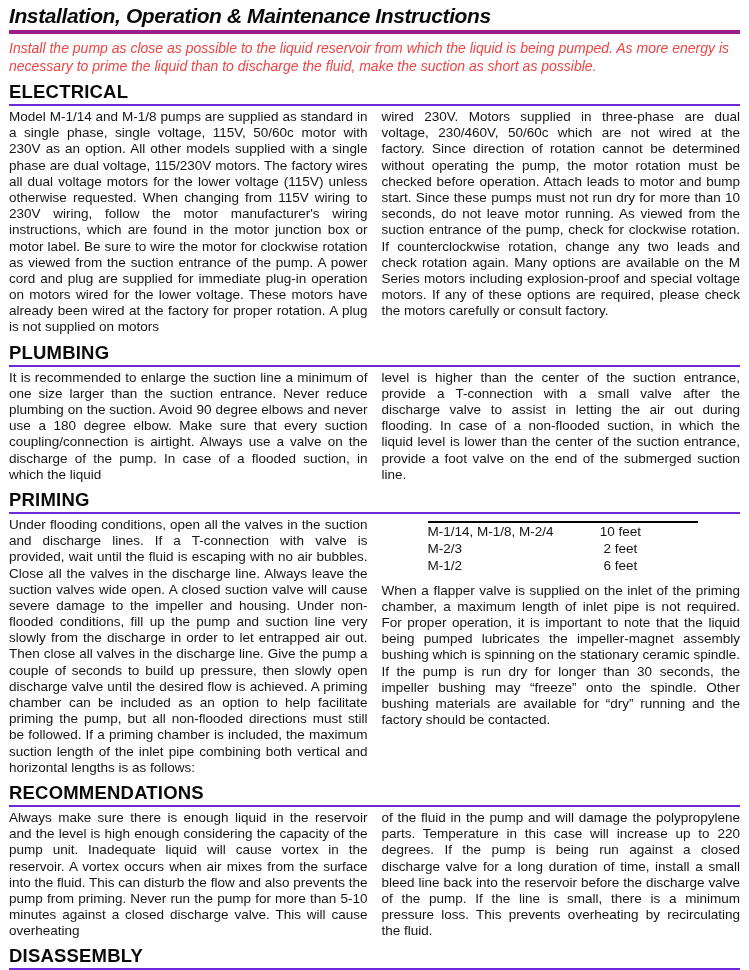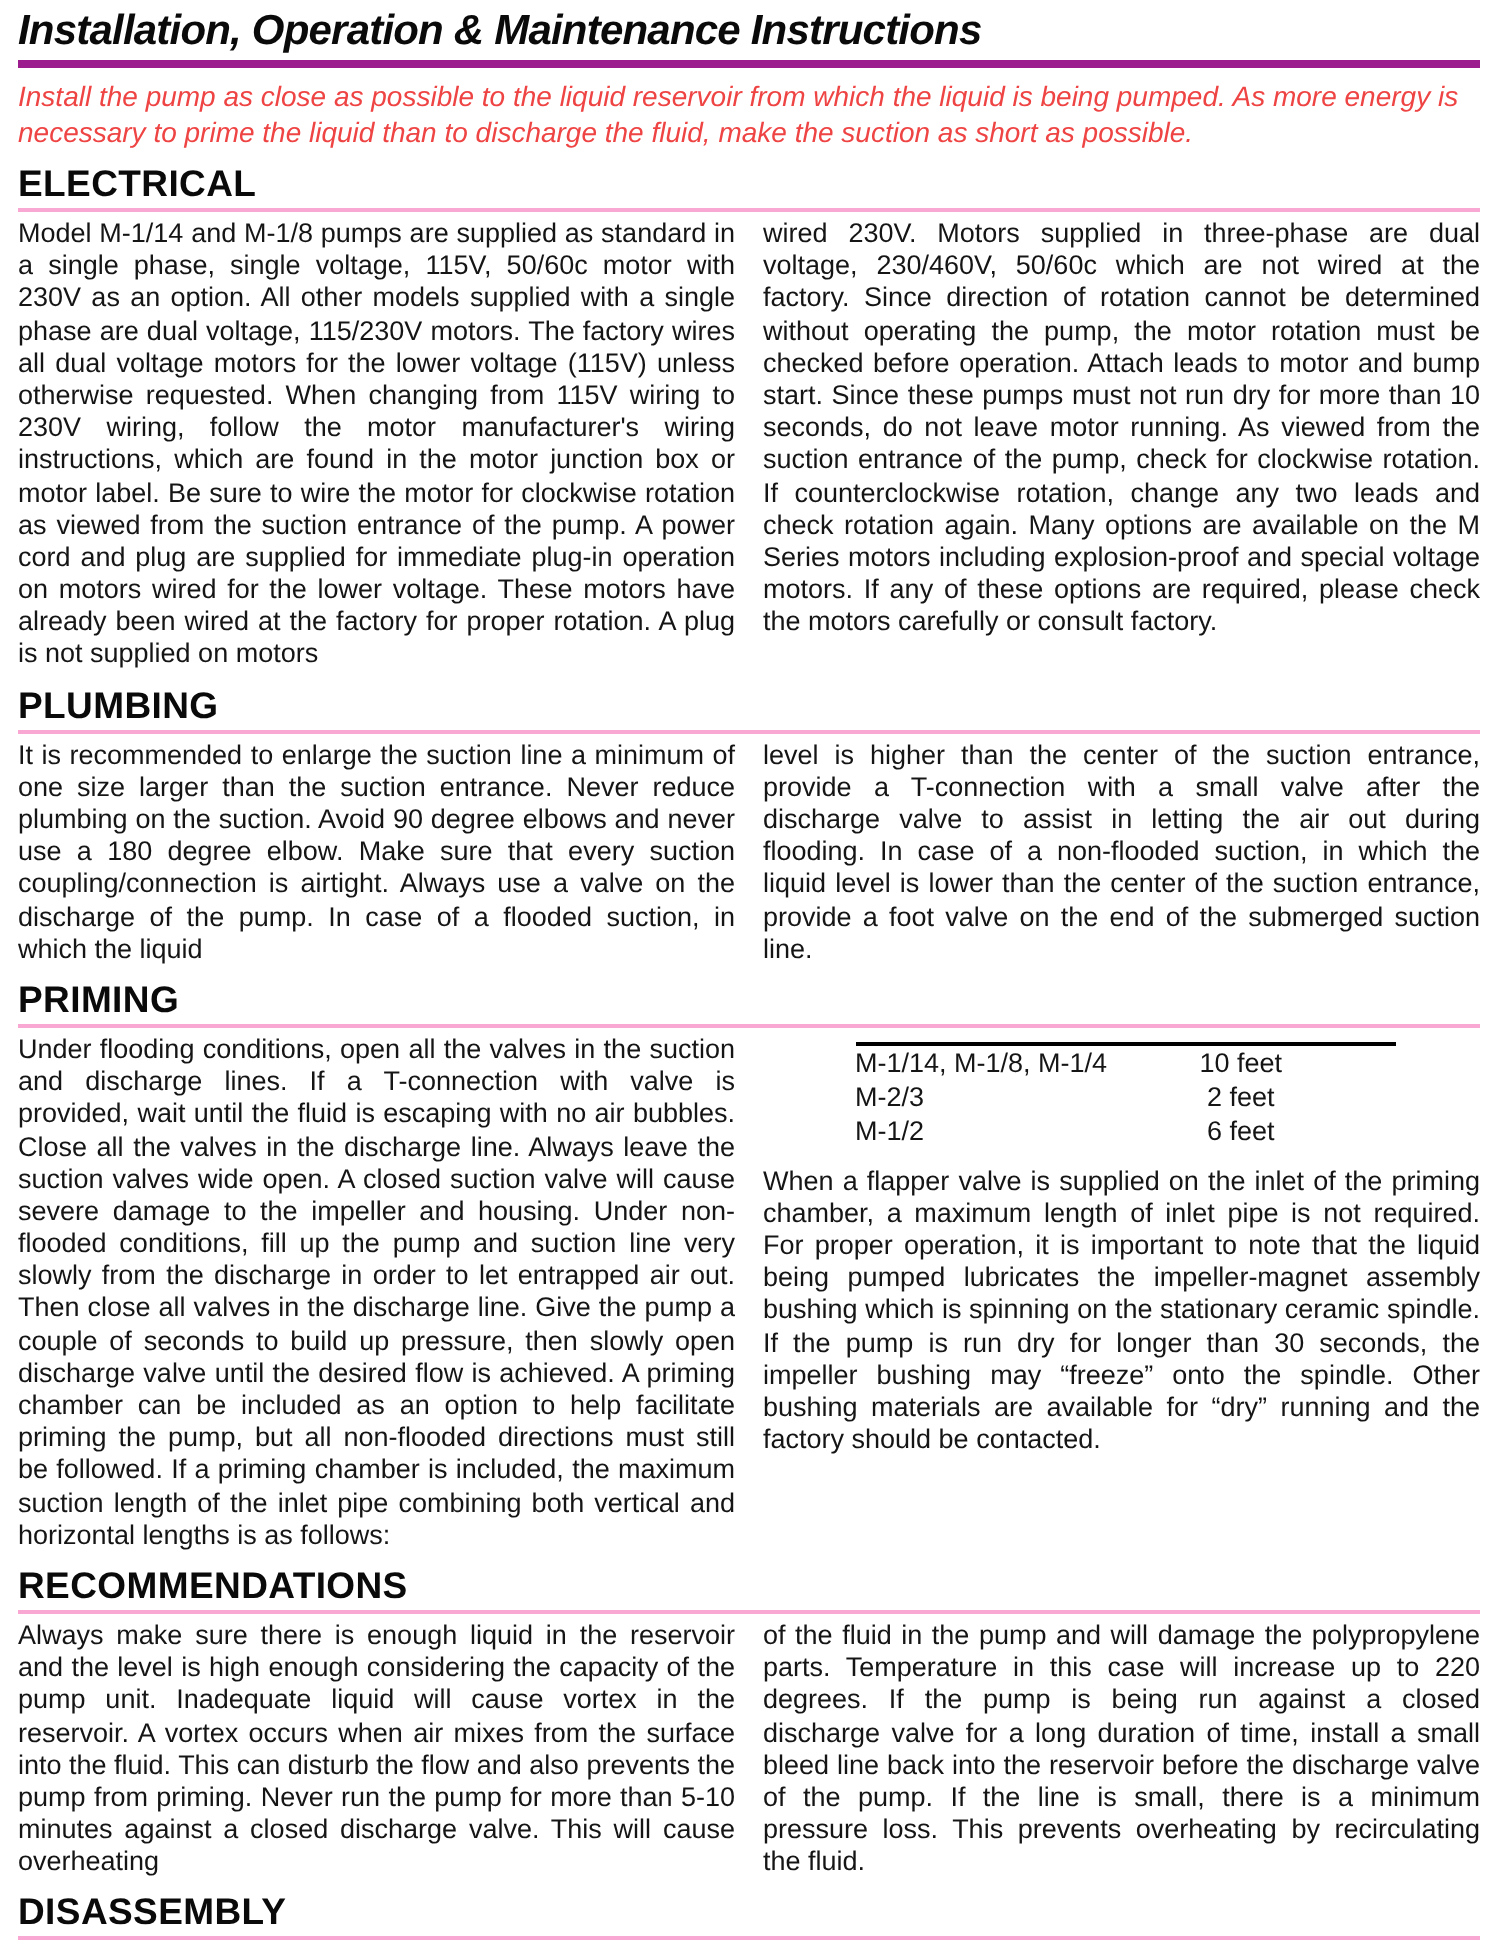--- a/index.html
+++ b/index.html
@@ -29,21 +29,21 @@
     font-size: 14px;
     line-height: 1.25;
     color: #ef4444;
     font-style: italic;
   }
   .section { margin-top: 6px; }
   .section-head {
     font-size: 18.5px;
     font-weight: bold;
     letter-spacing: 0.2px;
-    border-bottom: 2px solid #f9a8d4;
+    border-bottom: 2px solid #6d28d9;
     padding-bottom: 1px;
     margin-bottom: 3px;
     color: #0a0a0a;
   }
   .cols { display: flex; gap: 14px; }
   .col {
     flex: 1;
     font-size: 13.5px;
     line-height: 1.2;
     text-align: justify;
@@ -98,21 +98,21 @@
 <div class="section">
   <div class="section-head">PRIMING</div>
   <div class="cols">
     <div class="col">Under flooding conditions, open all the valves in the suction and discharge lines. If a T-connection with valve is provided, wait until the fluid is escaping with no air bubbles. Close all the valves in the discharge line. Always leave the suction valves wide open. A closed suction valve will cause severe damage to the impeller and housing. Under non-flooded conditions, fill up the pump and suction line very slowly from the discharge in order to let entrapped air out. Then close all valves in the discharge line. Give the pump a couple of seconds to build up pressure, then slowly open discharge valve until the desired flow is achieved. A priming chamber can be included as an option to help facilitate priming the pump, but all non-flooded directions must still be followed. If a priming chamber is included, the maximum suction length of the inlet pipe combining both vertical and horizontal lengths is as follows:</div>
     <div class="col no-justify">
       <div class="ptable">
         <div class="ptable-head">
         </div>
         <div class="ptable-body">
           <div class="ptable-row">
-            <div class="ptable-c1">M-1/14, M-1/8, M-1/4</div>
+            <div class="ptable-c1">M-1/14, M-1/8, M-2/4</div>
             <div class="ptable-c2">10 feet</div>
           </div>
           <div class="ptable-row">
             <div class="ptable-c1">M-2/3</div>
             <div class="ptable-c2">2 feet</div>
           </div>
           <div class="ptable-row">
             <div class="ptable-c1">M-1/2</div>
             <div class="ptable-c2">6 feet</div>
           </div>

